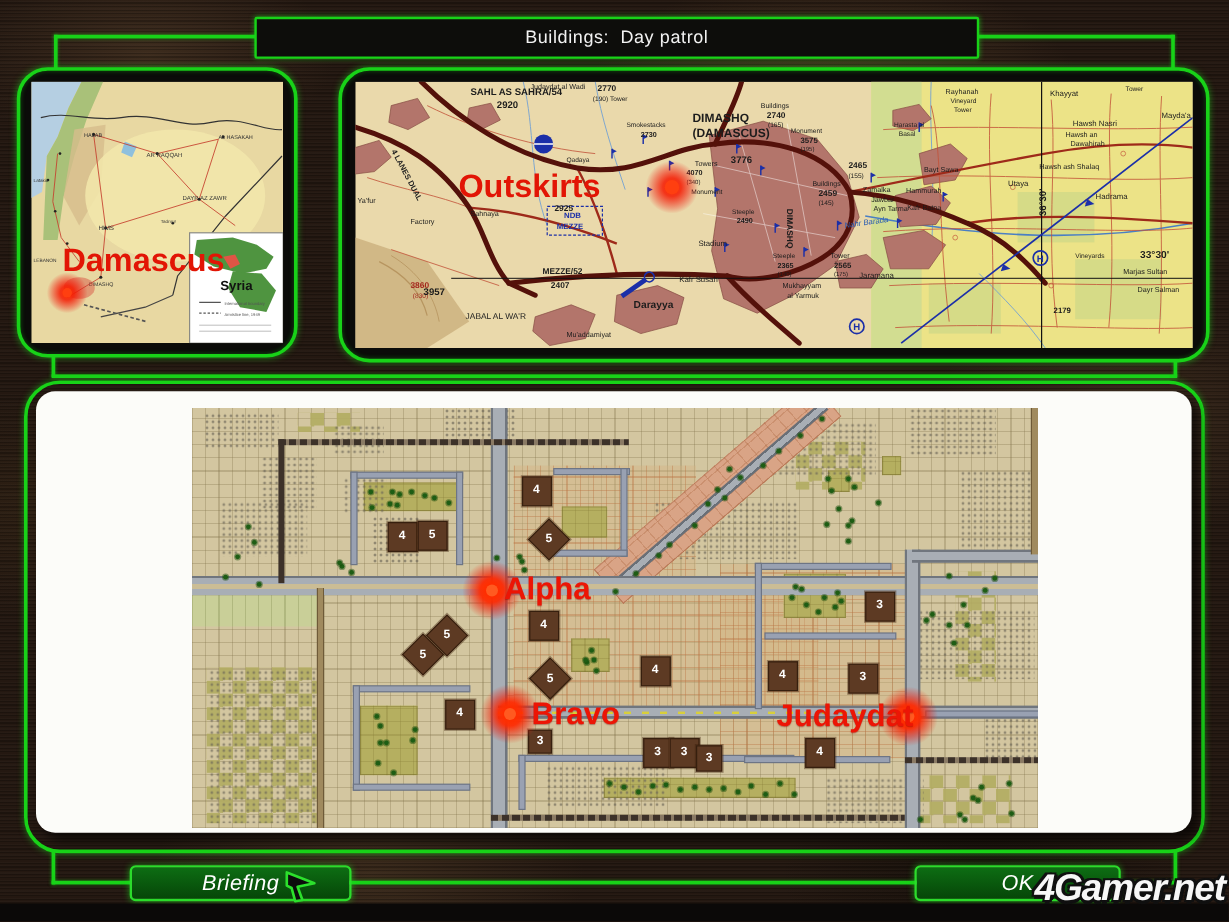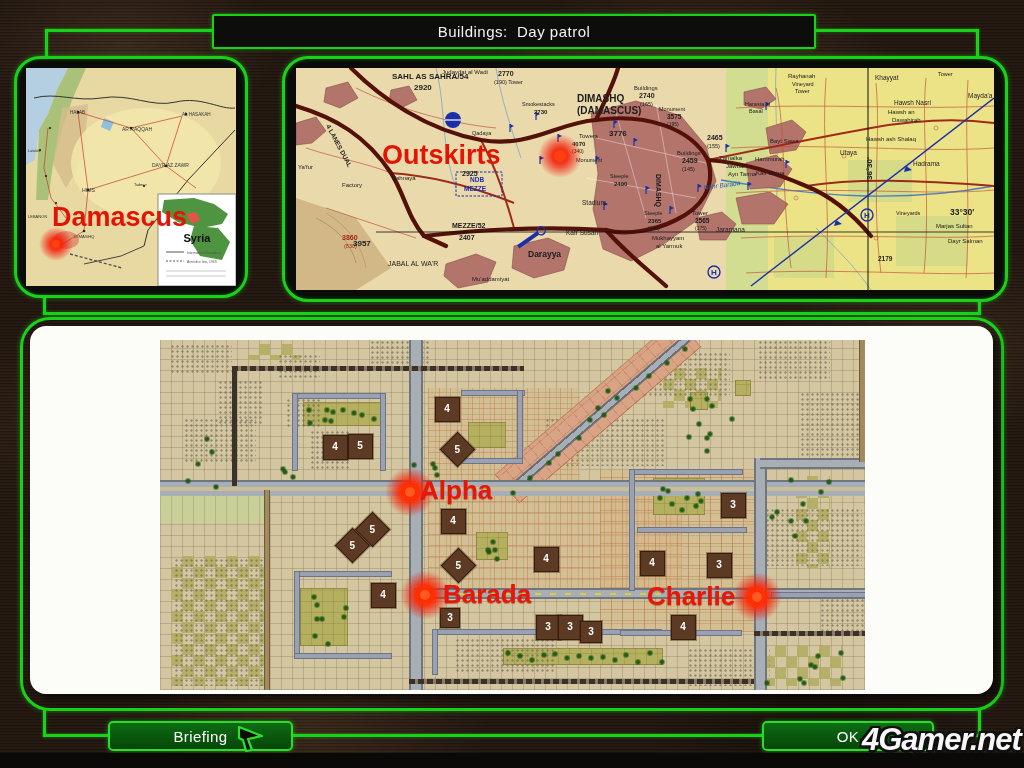--- a/index.html
+++ b/index.html
@@ -61,21 +61,21 @@
   .bld span{color:#fff;font-weight:bold;font-size:10px;line-height:1;}
   .tree{position:absolute;width:4px;height:4px;border-radius:50%;background:#1e5d14;box-shadow:0 0 0 1px rgba(25,75,10,.45);z-index:7;}
   .burst{position:absolute;width:50px;height:50px;border-radius:50%;z-index:9;
     background:radial-gradient(circle,#ff3500 0 12%,rgba(255,40,0,.92) 28%,rgba(242,22,0,.5) 46%,rgba(242,22,0,0) 70%);}
   .burst::after{content:"";position:absolute;left:50%;top:50%;width:10px;height:10px;margin:-5px 0 0 -5px;border-radius:50%;
     background:#ff5a20;box-shadow:0 0 6px 2px #ff2a00;}
   .mlabel{position:absolute;color:#ec1505;font-weight:bold;font-size:26px;z-index:10;white-space:nowrap;
     text-shadow:0 1px 1px rgba(120,0,0,.4);}
   .gbtn{position:absolute;height:26px;border:2px solid #2bdc2b;border-radius:5px;z-index:12;
     background:linear-gradient(#0d6d13,#064608);display:flex;align-items:center;justify-content:center;
-    color:#fff;font-size:15px;letter-spacing:.4px;box-shadow:0 0 5px rgba(30,220,30,.55);cursor:pointer;}
+    color:#fff;font-size:18px;letter-spacing:.4px;box-shadow:0 0 5px rgba(30,220,30,.55);cursor:pointer;font-style:italic;}
   .wm{position:absolute;left:862px;top:722px;z-index:20;font-style:italic;font-weight:900;font-size:31px;letter-spacing:-1px;
     color:#f7f7f7;text-shadow:2px 2px 0 #101010,-2px 2px 0 #101010,2px -2px 0 #101010,-2px -2px 0 #101010,3px 0 0 #101010,0 3px 0 #101010;}
   .botbar{position:absolute;left:0;top:753px;width:1024px;height:15px;background:#0b0908;z-index:15;}
   .cursor{position:absolute;left:236px;top:724px;z-index:22;}
   svg text{font-family:"Liberation Sans",sans-serif;}
 </style>
 </head>
 <body>
 
 <div class="scanlines"></div>
@@ -601,23 +601,23 @@
       </div>
       <div class="bld" style="left: 546.5px; top: 212.5px; width: 25px; height: 25px;">
         <span>3</span>
       </div>
       <div class="bld" style="left: 510.5px; top: 274.5px; width: 25px; height: 25px;">
         <span>4</span>
       </div>
       <div class="burst" style="left: 225px; top: 127px;"></div>
       <div class="mlabel" style="left: 260px; top: 135px;">Alpha</div>
       <div class="burst" style="left: 240px; top: 230px;"></div>
-      <div class="mlabel" style="left: 283px; top: 239px;">Barada</div>
+      <div class="mlabel" style="left: 283px; top: 239px;">Bravo</div>
       <div class="burst" style="left: 572px; top: 232px;"></div>
-      <div class="mlabel" style="left: 487px; top: 241px;">Charlie</div>
+      <div class="mlabel" style="left: 487px; top: 241px;">Judaydat</div>
     </div>
 </div>
 
 <div class="gbtn" style="left:108px;top:721px;width:181px;">
   <span>Briefing</span>
 </div>
 <div class="gbtn" style="left:762px;top:721px;width:168px;">
   <span>OK</span>
 </div>
 

